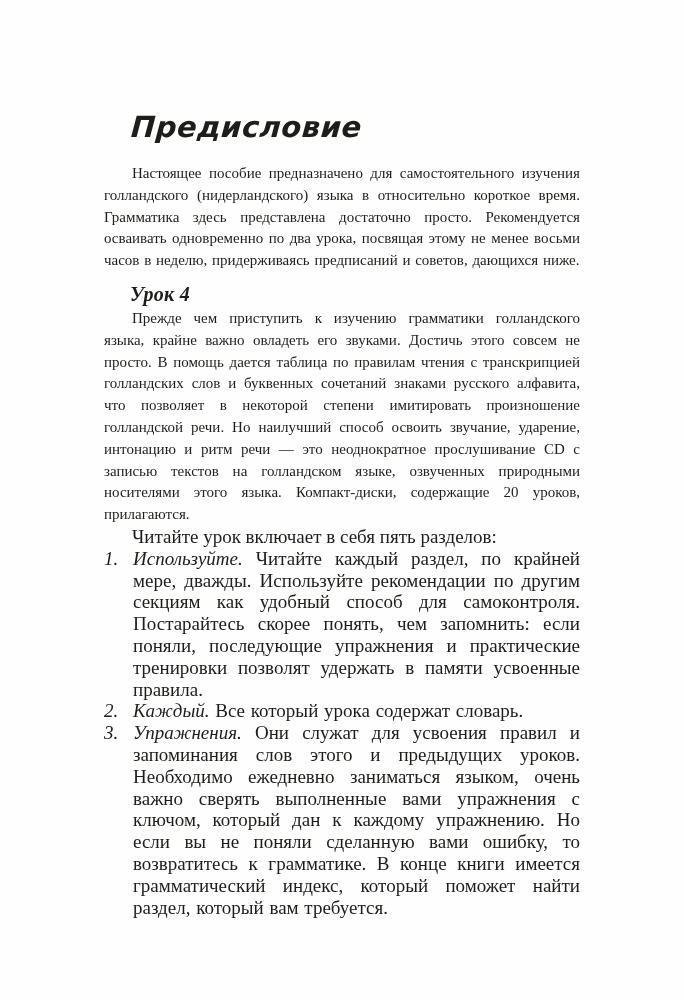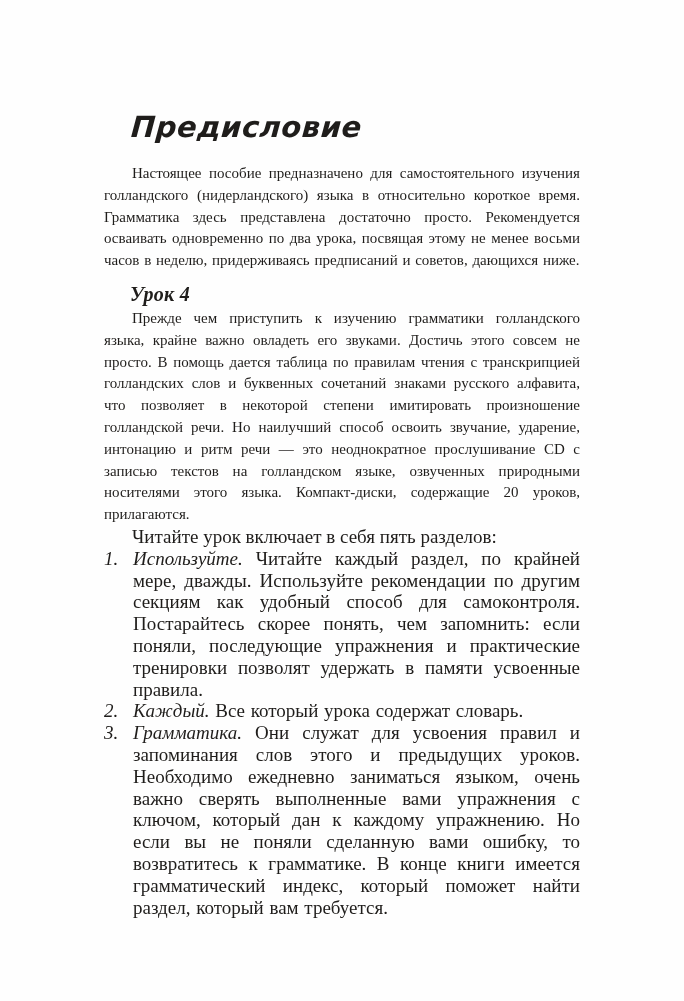--- a/index.html
+++ b/index.html
@@ -113,20 +113,20 @@
         <span class="item-num">2.</span>
         <div class="item-body">
           <span class="item-term">Каждый. </span>
           <span>Все который урока содержат словарь.</span>
         </div>
       </div>
 
       <div class="list-item">
         <span class="item-num">3.</span>
         <div class="item-body">
-          <span class="item-term">Грамматика. </span>
+          <span class="item-term">Упражнения. </span>
           <span>Они служат для усвоения правил и запоминания слов этого и предыдущих уроков. Необходимо ежедневно заниматься языком, очень важно сверять выполненные вами упражнения с ключом, который дан к каждому упражнению. Но если вы не поняли сделанную вами ошибку, то возвратитесь к грамматике. В конце книги имеется грамматический индекс, который поможет найти раздел, который вам требуется.</span>
         </div>
       </div>
 
     </div>
   </div>
 </div>
 
 </body></html>

